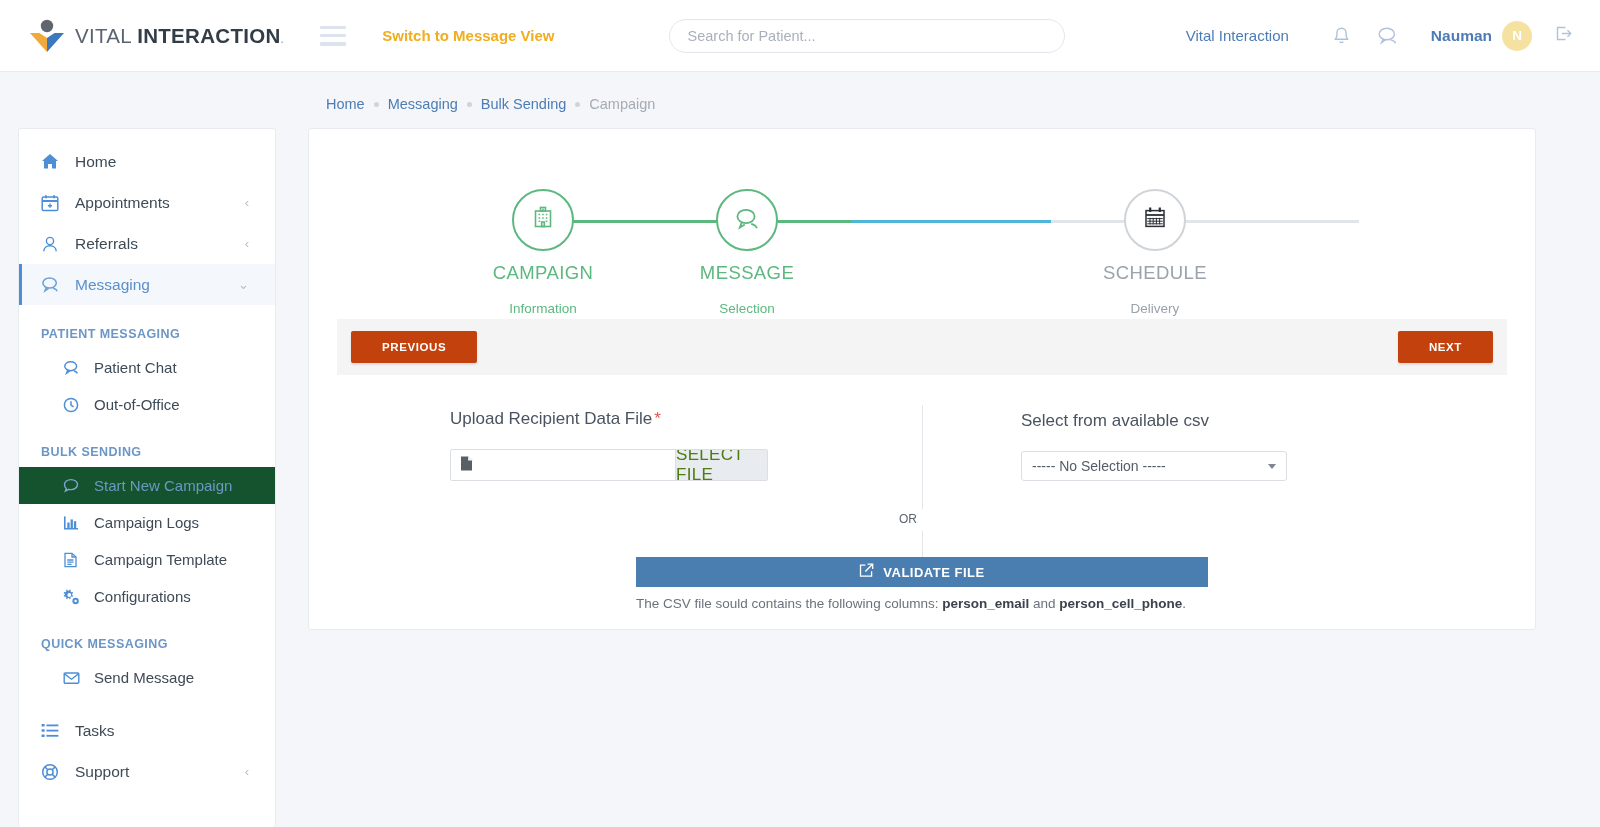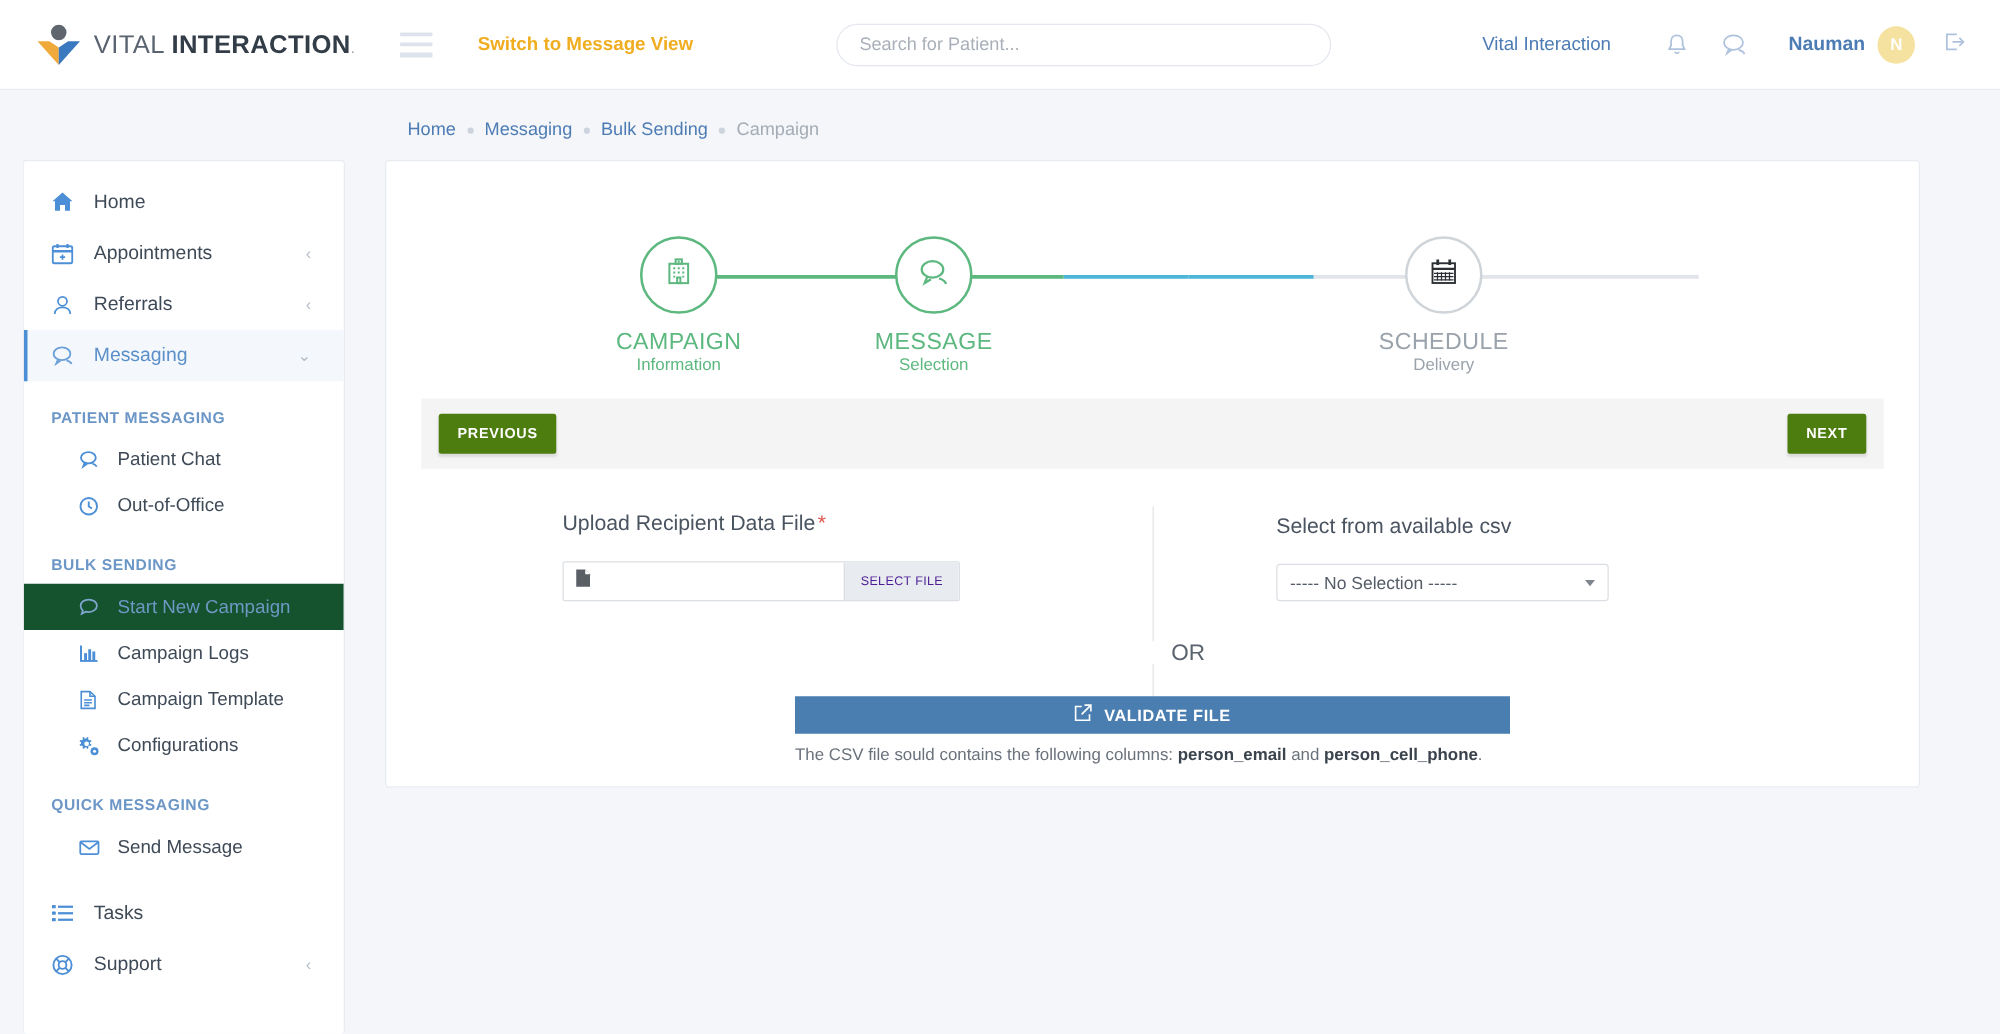--- a/index.html
+++ b/index.html
@@ -193,60 +193,60 @@
   .step.done .step-circle { border-color: #5cb87f; }
   .step.current .step-circle { border-color: #4eb6d9; }
   .step-title {
     margin-top: 11px;
     font-size: 18.5px; letter-spacing: 0.4px;
     color: #9aa2ab; font-weight: 400;
   }
   .step.done .step-title { color: #5cb87f; }
   .step.current .step-title { color: #4eb6d9; }
   .step-sub {
-    margin-top: 0; font-size: 13.5px; color: #9aa2ab;
+    margin-top: 17px; font-size: 13.5px; color: #9aa2ab;
   }
   .step.done .step-sub { color: #5cb87f; }
   .step.current .step-sub { color: #4eb6d9; }
 
   
   .navbar-row {
     margin: 8px 28px 0 28px;
     height: 56px;
     background: #f4f4f4;
     display: flex; align-items: center;
     padding: 0 14px;
   }
   .btn-blue {
-    background: #4d7c0f;
+    background: #c2410c;
     color: #ffffff;
     font-size: 11.5px; font-weight: 700;
     letter-spacing: 0.6px;
-    padding: 10px 15px;
+    padding: 10px 31px;
     border: 0; border-radius: 2px;
     cursor: pointer;
     box-shadow: 0 2px 2px rgba(0,0,0,0.10);
     font-family: "Liberation Sans", sans-serif;
   }
   .btn-next { margin-left: auto; }
 
   
   .form-area { position: relative; margin-top: 34px; height: 212px; }
 
   .or-divider {
     position: absolute; left: 613px; top: -4px;
     height: 108px; width: 1px; background: #e2e5e9;
   }
   .or-divider2 {
     position: absolute; left: 613px; top: 122px;
     height: 35px; width: 1px; background: #e2e5e9;
   }
   .or-label {
-    position: absolute; left: 628px; top: 100px;
-    font-size: 18px; color: #5b636d; background: #fff;
+    position: absolute; left: 590px; top: 100px;
+    font-size: 12px; color: #5b636d; background: #fff;
     padding: 3px 0; width: 24px; text-align: left;
   }
 
   .fld-left { position: absolute; left: 141px; top: 0; width: 330px; }
   .fld-right { position: absolute; left: 712px; top: 2px; width: 278px; }
   .fld-label {
     font-size: 17px; color: #4a5360; margin-bottom: 20px;
   }
   .req-star { color: #e2574c; margin-left: 2px; }
 
@@ -256,21 +256,21 @@
     overflow: hidden; background: #fff;
   }
   .file-input-txt {
     flex: 1; display: flex; align-items: center;
     padding-left: 9px;
   }
   .file-select-btn {
     width: 92px; background: #e8ebef;
     border-left: 1px solid #dbdfe4;
     display: flex; align-items: center; justify-content: center;
-    font-size: 10px; color: #4c1d95; letter-spacing: 0.3px;
+    font-size: 17px; color: #4d7c0f; letter-spacing: 0.3px;
     cursor: pointer;
   }
 
   .select-ctl {
     height: 30px; width: 266px;
     border: 1px solid #dbdfe4; border-radius: 3px;
     background: #fff;
     display: flex; align-items: center;
     padding: 0 10px;
     font-size: 14px; color: #545c67;

